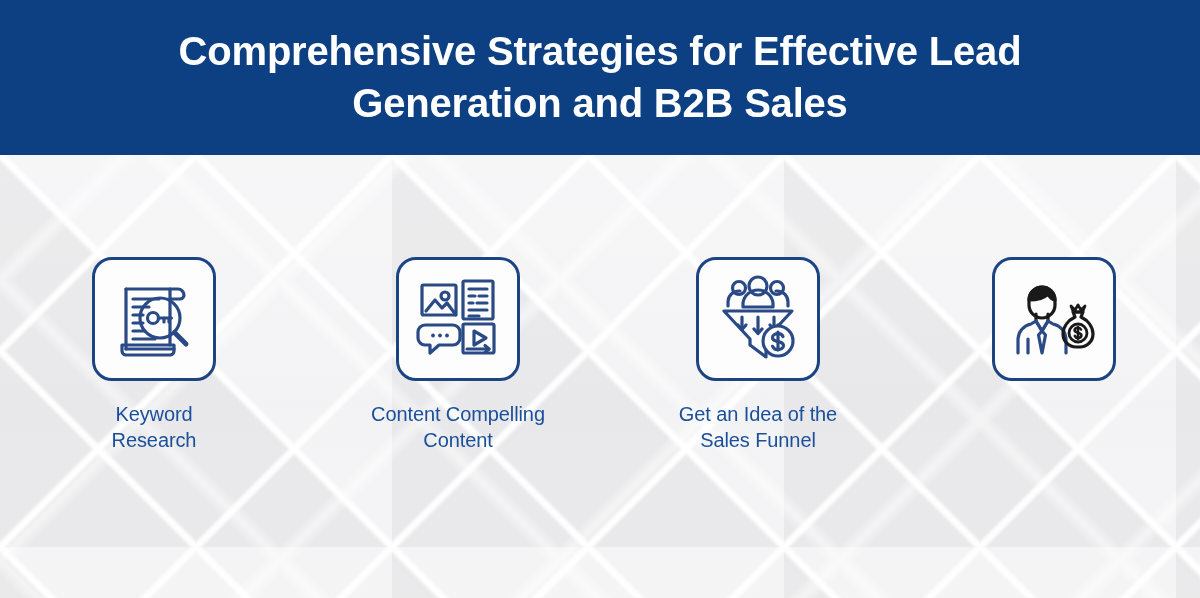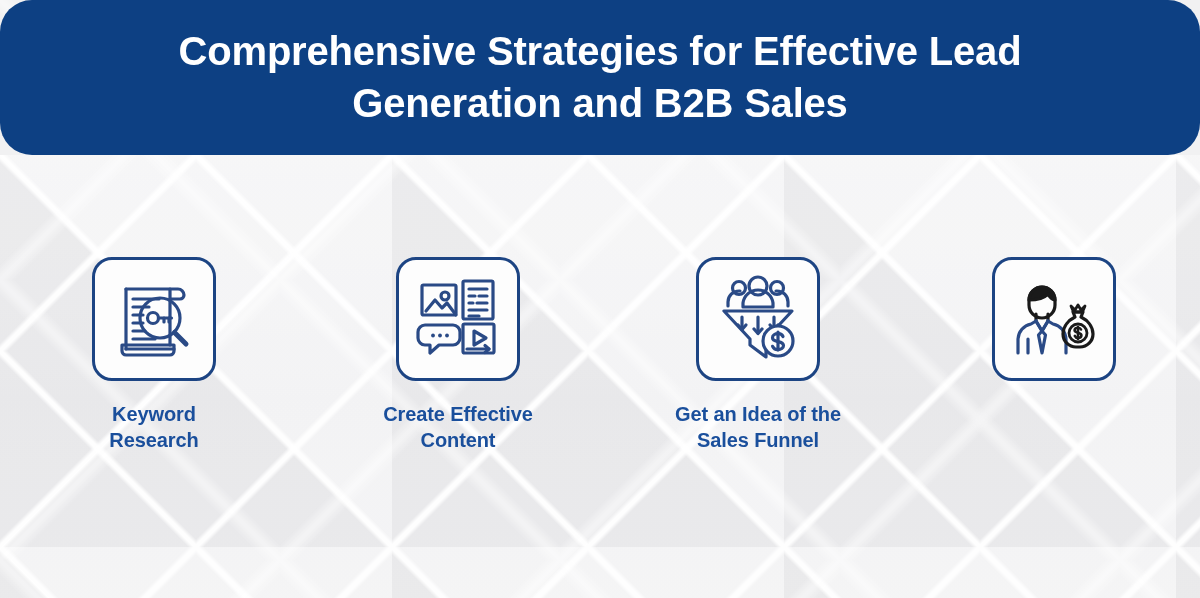--- a/index.html
+++ b/index.html
@@ -55,21 +55,20 @@
     position: absolute;
     left: 0;
     top: 0;
     width: 1200px;
     height: 155px;
     background: #0d4083;
     display: flex;
     align-items: center;
     justify-content: center;
     z-index: 5;
-    border-radius: 32px;
   }
   .header-title {
     color: #ffffff;
     font-size: 40px;
     font-weight: bold;
     line-height: 1.28;
     text-align: center;
     letter-spacing: -0.2px;
     max-width: 1060px;
     margin: 0;
@@ -105,21 +104,21 @@
     align-items: center;
     justify-content: center;
     box-sizing: border-box;
   }
   .icon-card svg { display: block; }
 
   .step-label {
     margin-top: 20px;
     color: #1a4f9c;
     font-size: 20px;
-    font-weight: bold;
+    font-weight: normal;
     line-height: 1.32;
     text-align: center;
     white-space: pre-line;
     letter-spacing: -0.1px;
   }
 </style>
 </head>
 <body>
 
 <div class="infographic">
@@ -191,21 +190,21 @@
             <circle cx="28" cy="62.5" r="1.9" fill="#2A4A86" stroke="none"></circle>
             <circle cx="35" cy="62.5" r="1.9" fill="#2A4A86" stroke="none"></circle>
 
             <rect x="51" y="51" width="31" height="29" rx="1.5"></rect>
             <path d="M62 58 l12 7 l-12 7 z"></path>
             <path d="M55 76 h22"></path>
             <path d="M73 72.5 l4 3.5 l-4 3.5"></path>
           </svg>
         </span>
       </div>
-      <div class="step-label">Create Effective
+      <div class="step-label">Content Compelling
 Content</div>
     </div>
 
     <div class="step step-3">
       <div class="icon-card">
         <span>
           <svg width="92" height="92" viewBox="0 0 92 92" fill="none" stroke="#2A4A86" stroke-width="3.2" stroke-linecap="round" stroke-linejoin="round">
 
             <circle cx="27" cy="15" r="6.5"></circle>
             <path d="M16 33 v-4 a11 11 0 0 1 11 -11 h1"></path>

